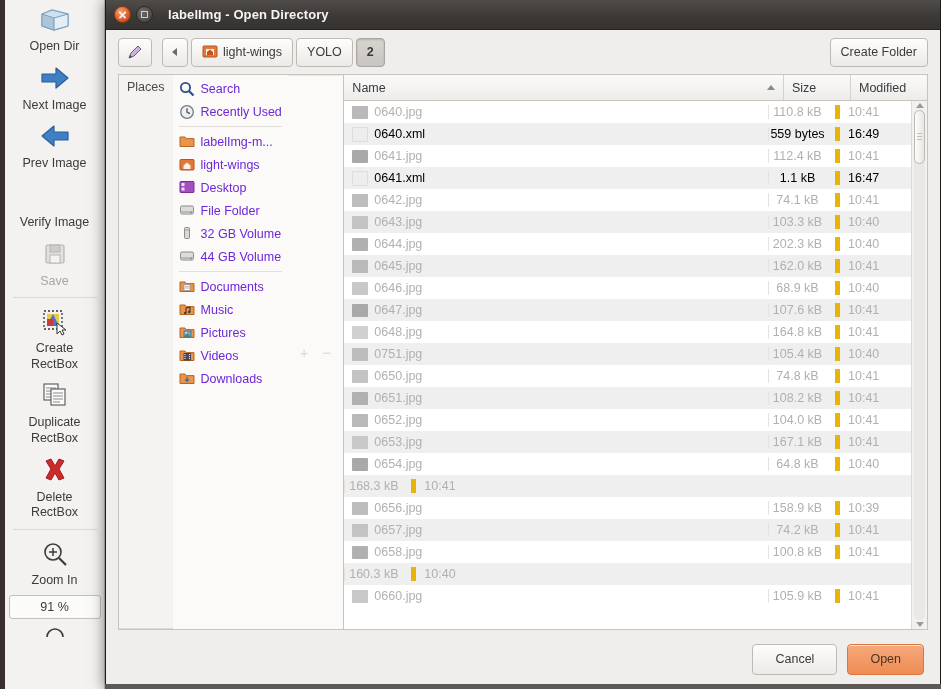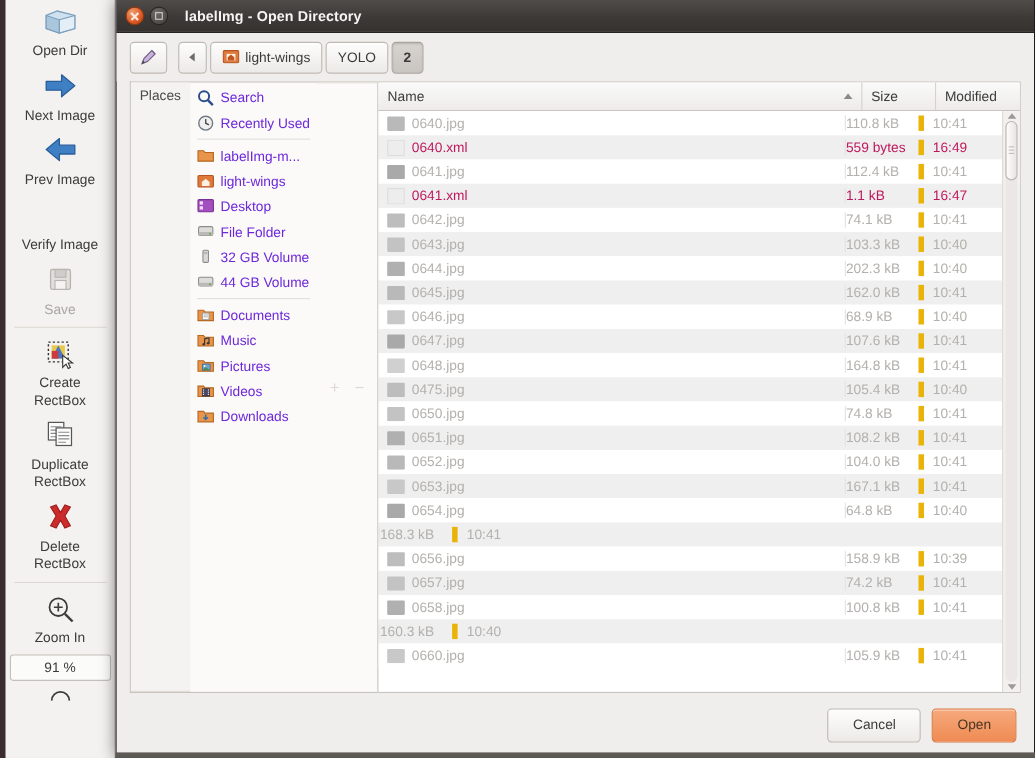--- a/index.html
+++ b/index.html
@@ -153,25 +153,25 @@
 
   .rows-wrap { flex: 1 1 auto; display: flex; min-height: 0; }
   .rows { flex: 1 1 auto; overflow: hidden; position: relative; }
   .row {
     display: flex; align-items: center; height: 22px; font-size: 12.5px;
   }
   .row.odd { background: #ffffff; }
   .row.even { background: #efefef; }
   .row .c-name { flex: 1 1 auto; display: flex; align-items: center; gap: 6px;
     padding-left: 8px; overflow: hidden; white-space: nowrap; }
-  .row .c-size { flex: 0 0 67px; text-align: left; padding-right: 9px;
+  .row .c-size { flex: 0 0 67px; text-align: center; padding-right: 9px;
     border-left: 1px solid #e6e2de; }
   .row .c-mod  { flex: 0 0 76px; padding-left: 8px; border-left: 5px solid #eab308; }
   .row.img  { color: #b3b0ad; }
-  .row.xml  { color: #be185d; }
+  .row.xml  { color: #000000; }
   .thumb { width: 16px; height: 13px; flex: 0 0 16px; border-radius: 1px; }
   .doc { width: 12px; height: 15px; flex: 0 0 16px; background: #ededed;
     border: 1px solid #dddddd; border-radius: 1px; }
 
   .vscroll {
     flex: 0 0 16px; background: #f3f1ef; border-left: 1px solid #ddd9d4;
     display: flex; flex-direction: column; align-items: center;
     padding: 2px 0; position: relative;
   }
   .vsb-arrow { width: 0; height: 0; border-left: 4px solid transparent;
@@ -367,20 +367,23 @@
           <span>light-wings</span>
         </div>
         <div class="btn">
           <span>YOLO</span>
         </div>
         <div class="btn active">
           <span>2</span>
         </div>
       </div>
       <div class="spacer"></div>
+      <div class="btn">
+        <span>Create Folder</span>
+      </div>
     </div>
 
     <div class="body">
 
       <div class="places">
         <div class="places-head">Places</div>
         <div class="places-list">
 
           <div class="place">
             <span class="ic">
@@ -631,21 +634,21 @@
                 <div class="c-name">
                   <span class="thumb" style="background: rgb(208, 208, 208);"></span>
                   <span>0648.jpg</span>
                 </div>
                 <div class="c-size">164.8 kB</div>
                 <div class="c-mod">10:41</div>
               </div>
               <div class="row even img">
                 <div class="c-name">
                   <span class="thumb" style="background: rgb(189, 189, 189);"></span>
-                  <span>0475.jpg</span>
+                  <span>0751.jpg</span>
                 </div>
                 <div class="c-size">105.4 kB</div>
                 <div class="c-mod">10:40</div>
               </div>
               <div class="row odd img">
                 <div class="c-name">
                   <span class="thumb" style="background: rgb(195, 195, 195);"></span>
                   <span>0650.jpg</span>
                 </div>
                 <div class="c-size">74.8 kB</div>

